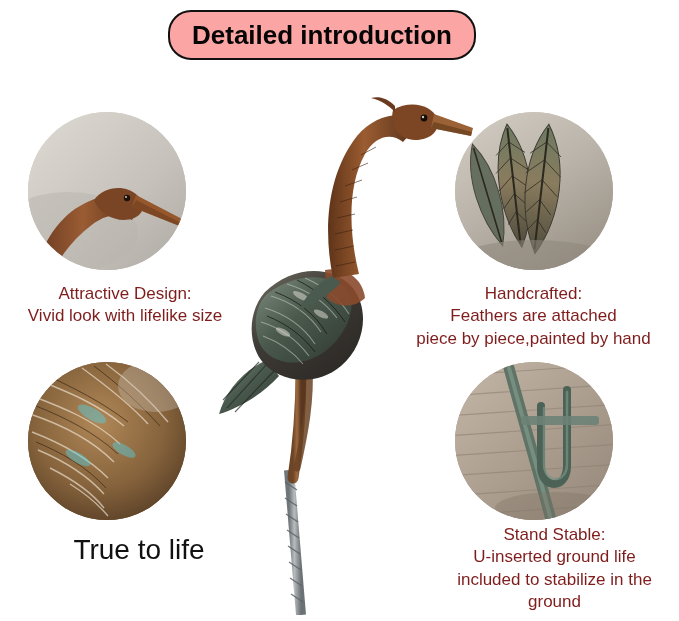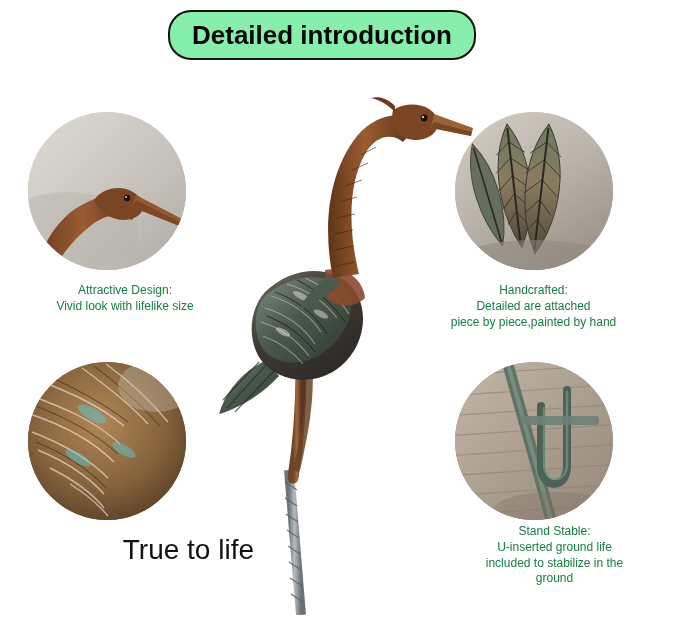--- a/index.html
+++ b/index.html
@@ -18,21 +18,21 @@
 
   
   #title-banner {
     position: absolute;
     left: 168px;
     top: 10px;
     width: 304px;
     height: 46px;
     border: 2px solid #111;
     border-radius: 23px;
-    background: #86efac;
+    background: #fca5a5;
     display: flex;
     align-items: center;
     justify-content: center;
   }
   #title-text {
     font-weight: bold;
     font-size: 26px;
     letter-spacing: 0px;
     color: #050505;
     white-space: nowrap;
@@ -82,34 +82,34 @@
     height: 158px;
     background:
       repeating-linear-gradient(100deg, rgba(120,100,80,.18) 0 3px, rgba(190,175,155,.10) 3px 9px),
       linear-gradient(160deg, #b9ada0 0%, #a89a8b 60%, #9b8d7e 100%);
   }
 
   
   .caption {
     position: absolute;
     text-align: center;
-    font-size: 12px;
+    font-size: 17px;
     line-height: 1.32;
-    color: #15803d;
+    color: #7f1d1d;
     white-space: pre-line;
   }
   #caption-design { left: 0px;   top: 283px; width: 250px; }
   #caption-hand   { left: 388px; top: 283px; width: 291px; }
   #caption-stake  { left: 430px; top: 524px; width: 249px; }
   #caption-life {
     position: absolute;
     left: 24px;
     top: 534px;
     width: 230px;
-    text-align: right;
+    text-align: center;
     font-size: 28px;
     color: #111;
   }
 
   
   #crane-figure {
     position: absolute;
     left: 205px;
     top: 70px;
     width: 270px;
@@ -366,19 +366,19 @@
       <path d="M190 36 C 182 28, 174 26, 166 28 C 176 30, 184 36, 190 42 Z" fill="#6b3a1e"></path>
     </g>
 
     <path d="M126 206 C 112 214, 100 226, 94 240 C 110 234, 126 224, 136 212 Z" fill="#4b5a4e"></path>
   </svg>
 </div>
 
 <div class="caption" id="caption-design">Attractive Design:
 Vivid look with lifelike size</div>
 <div class="caption" id="caption-hand">Handcrafted:
-Detailed are attached
+Feathers are attached
 piece by piece,painted by hand</div>
 <div id="caption-life">True to life</div>
 <div class="caption" id="caption-stake">Stand Stable:
 U-inserted ground life
 included to stabilize in the
 ground</div>
 
 </body></html>

